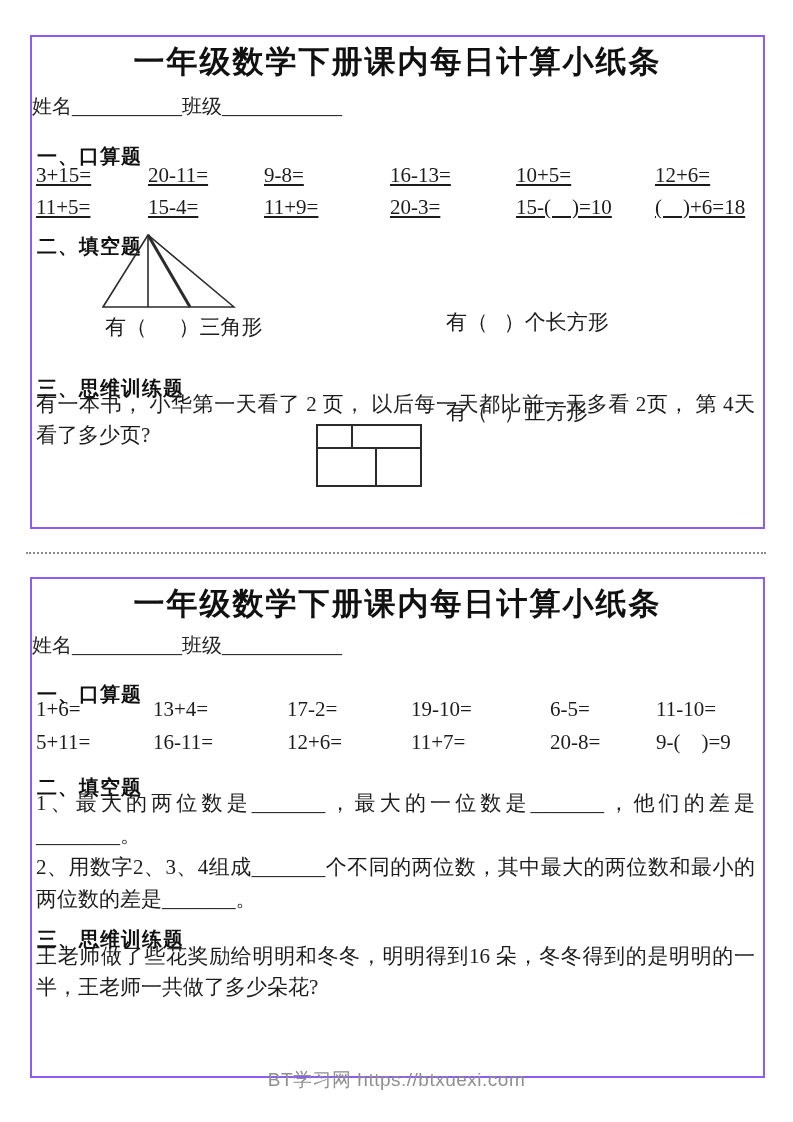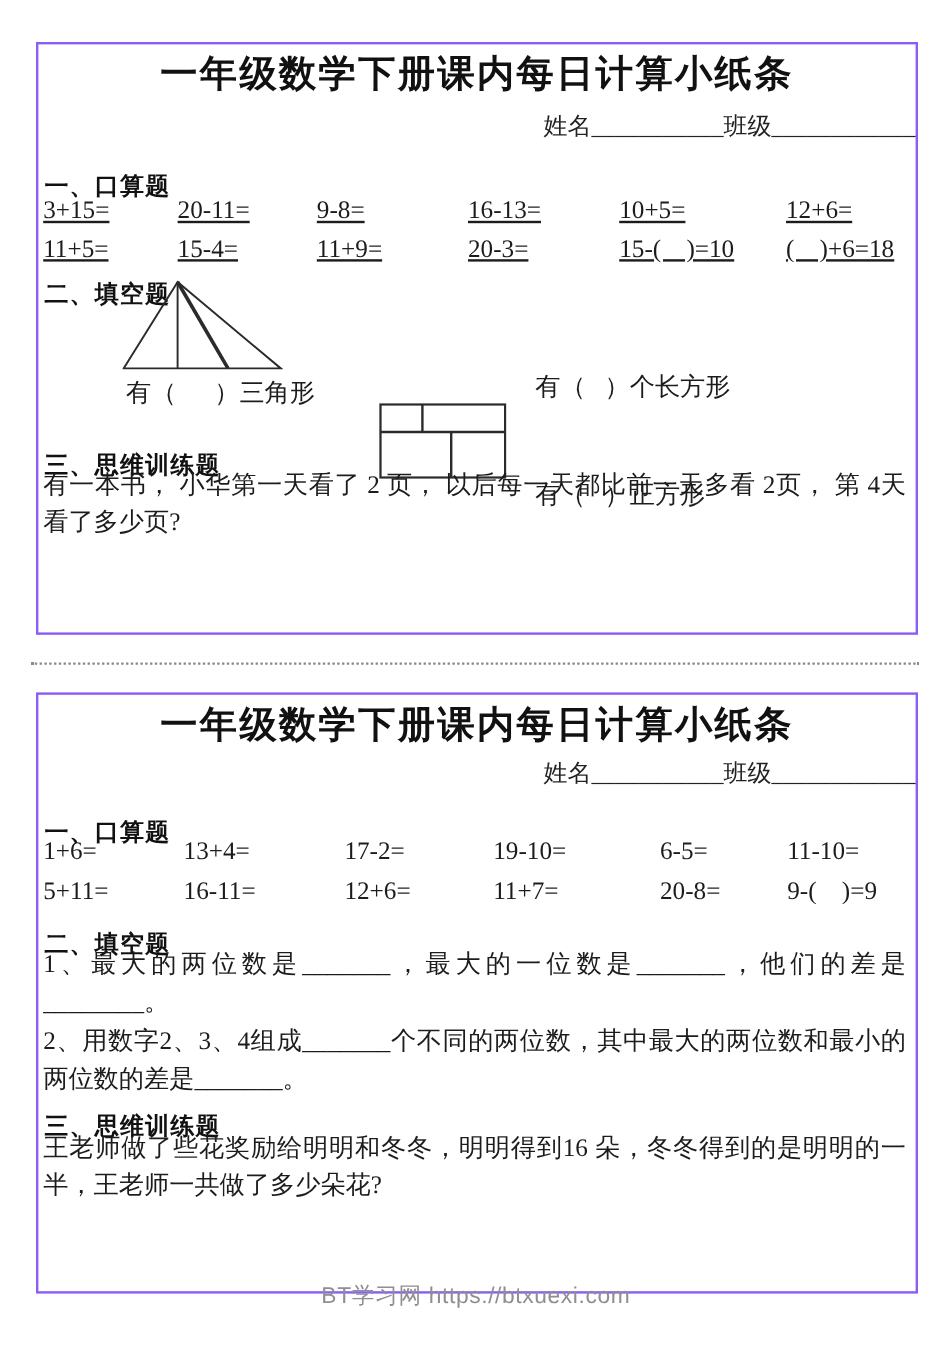--- a/index.html
+++ b/index.html
@@ -12,22 +12,22 @@
     border:2px solid #8b5cf6;box-sizing:border-box;
   }
   #card1{top:35px;height:494px;}
   #card2{top:577px;height:501px;}
   .title{
     position:absolute;top:6px;left:0;right:0;text-align:center;
     font-family:"Liberation Sans", sans-serif;font-weight:700;
     font-size:31px;line-height:38px;letter-spacing:2px;color:#111;
   }
   .nameline{
-    position:absolute;left:0;right:0;text-align:right;
-    font-size:20px;line-height:26px;white-space:pre;color:#222;padding-left:44px;
+    position:absolute;left:0;right:0;text-align:left;
+    font-size:20px;line-height:26px;white-space:pre;color:#222;
   }
   #card1 .nameline{top:56px;}
   #card2 .nameline{top:53px;}
   .sec{
     position:absolute;left:5px;
     font-family:Liberation Serif, serif;font-weight:700;
     font-size:20px;line-height:26px;color:#111;letter-spacing:1px;margin-top:12px;
   }
   #card1 .h-oral{top:94px;}
   #card1 .h-fill{top:184px;}
@@ -38,21 +38,21 @@
   .oral-grid{
     position:absolute;left:4px;right:10px;display:grid;
     font-size:21px;white-space:pre;color:#1c1c1c;
   }
   #card1 .oral-grid{top:126px;grid-template-columns:112px 116px 126px 126px 139px auto;grid-auto-rows:32px;text-decoration:underline;}
   #card2 .oral-grid{top:118px;grid-template-columns:117px 134px 124px 139px 106px auto;grid-auto-rows:33px;}
   .oc{display:block;}
   .tri-block{position:absolute;left:70px;top:196px;}
   .tri-block svg{display:block;}
   .tri-caption{font-size:21px;margin-top:4px;margin-left:3px;white-space:pre;color:#1c1c1c;}
-  .rect-block{position:absolute;left:284px;top:210px;display:flex;align-items:center;}
+  .rect-block{position:absolute;left:284px;top:210px;display:flex;align-items:flex-end;}
   .rect-texts{margin-left:24px;font-size:21px;line-height:30px;white-space:pre;color:#1c1c1c;}
   .think-text{
     position:absolute;left:4px;right:8px;font-size:21px;line-height:31px;
     text-align:justify;color:#1c1c1c;
   }
   #card1 .think-text{top:338px;margin-top:14px;}
   #card2 .think-text{top:362px;}
   .fill-items{
     position:absolute;left:4px;right:8px;top:208px;
     font-size:21px;line-height:32px;text-align:justify;color:#1c1c1c;

